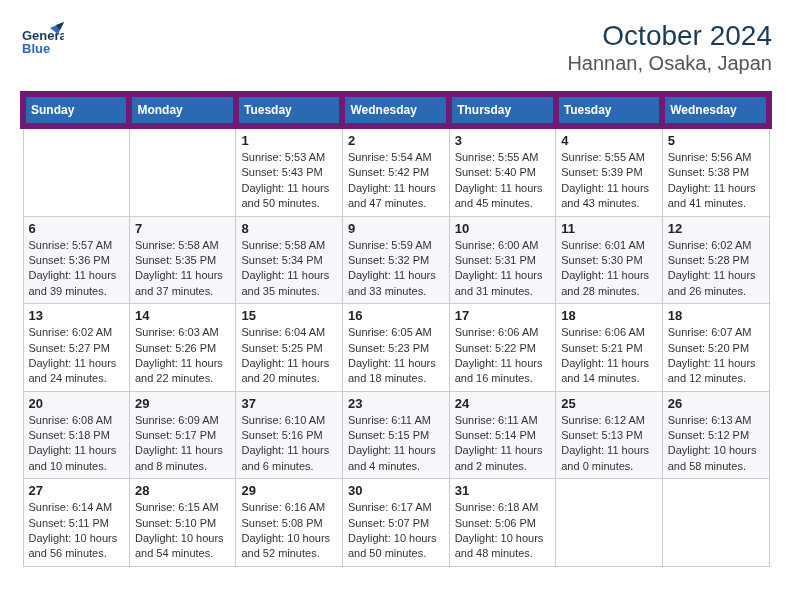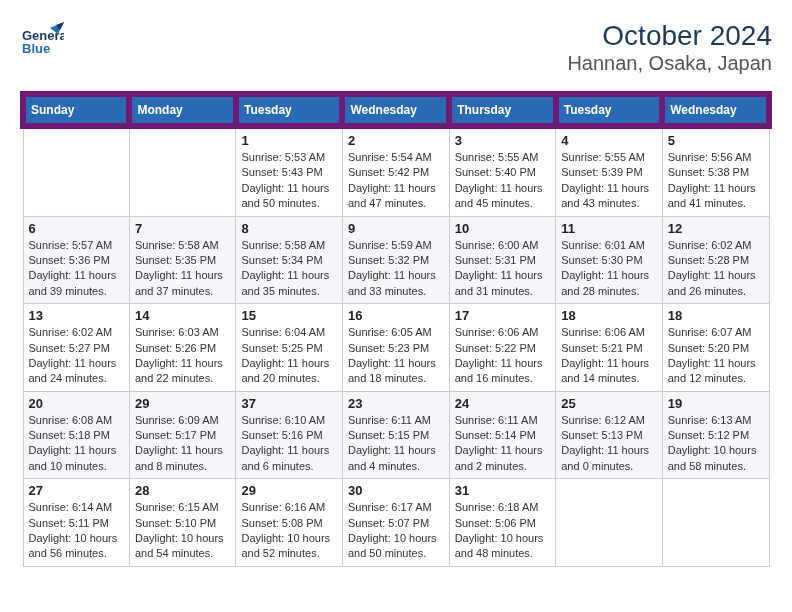--- a/index.html
+++ b/index.html
@@ -211,21 +211,21 @@
         </td>
         <td>
           <span class="day-num">24</span>
           <div class="cell-text">Sunrise: 6:11 AM<br>Sunset: 5:14 PM<br>Daylight: 11 hours and 2 minutes.</div>
         </td>
         <td>
           <span class="day-num">25</span>
           <div class="cell-text">Sunrise: 6:12 AM<br>Sunset: 5:13 PM<br>Daylight: 11 hours and 0 minutes.</div>
         </td>
         <td>
-          <span class="day-num">19</span>
+          <span class="day-num">26</span>
           <div class="cell-text">Sunrise: 6:13 AM<br>Sunset: 5:12 PM<br>Daylight: 10 hours and 58 minutes.</div>
         </td>
       </tr>
       <tr>
         <td>
           <span class="day-num">27</span>
           <div class="cell-text">Sunrise: 6:14 AM<br>Sunset: 5:11 PM<br>Daylight: 10 hours and 56 minutes.</div>
         </td>
         <td>
           <span class="day-num">28</span>

